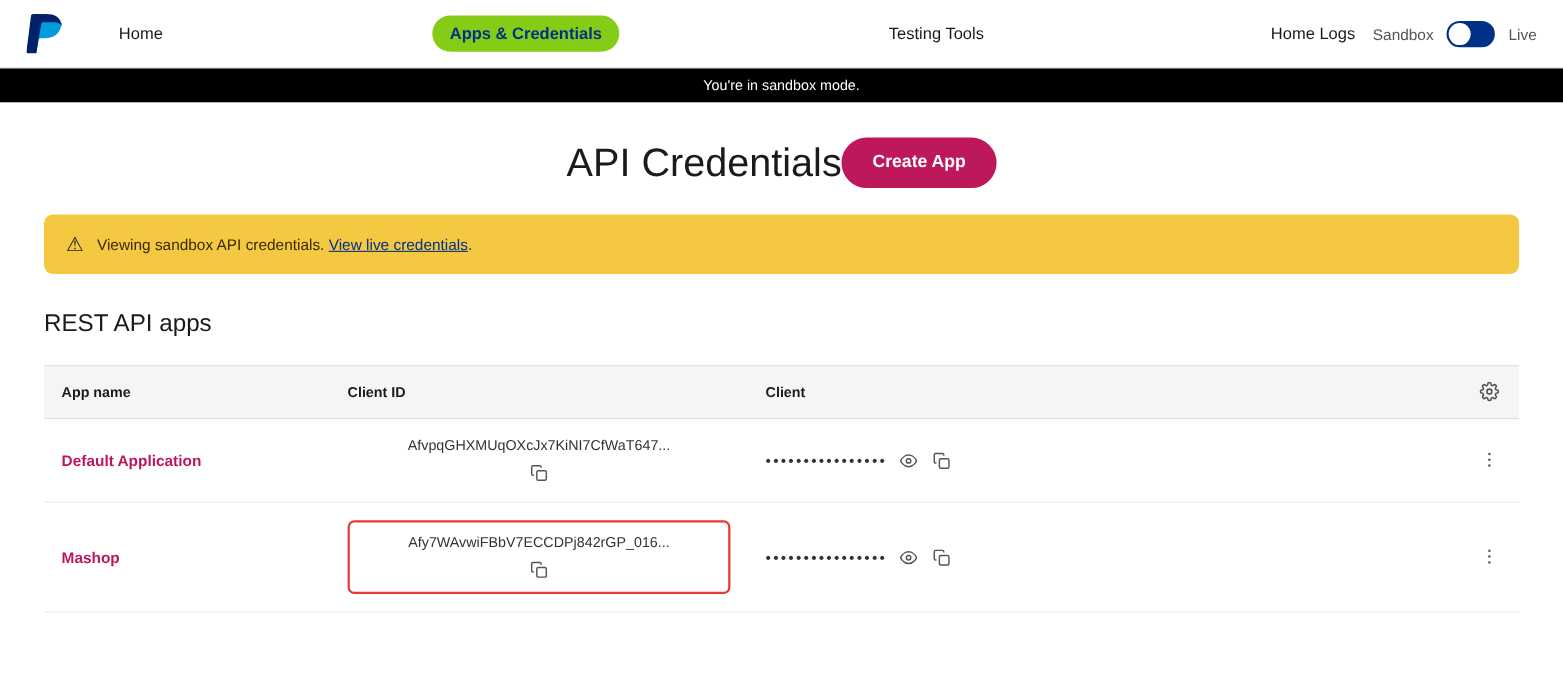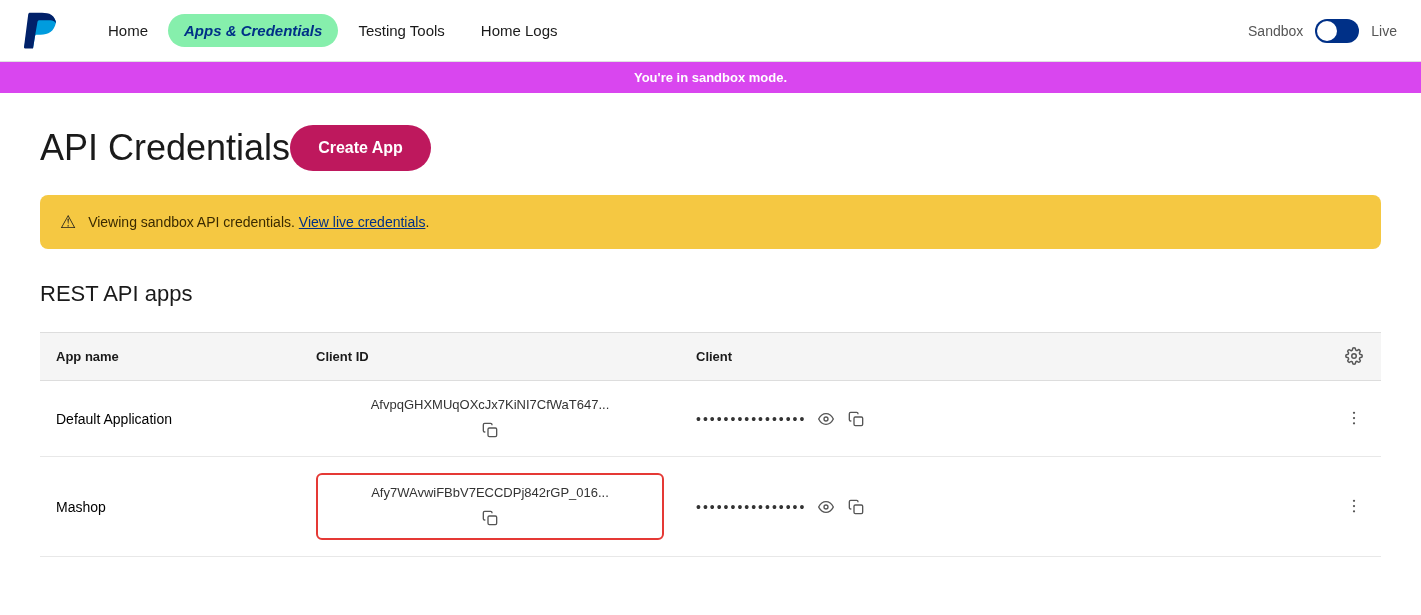--- a/index.html
+++ b/index.html
@@ -5,51 +5,51 @@
     * { box-sizing: border-box; margin: 0; padding: 0; }
     body { font-family: -apple-system, BlinkMacSystemFont, 'Segoe UI', Helvetica, Arial, sans-serif; background: #fff; color: #1a1a1a; font-size: 14px; }
 
     
     .navbar {
       display: flex; align-items: center; padding: 0 24px; height: 62px;
       border-bottom: 1px solid #e0e0e0; background: #fff; position: relative;
     }
     .navbar-logo { margin-right: 32px; }
     .navbar-logo svg { display: block; }
-    .nav-links { display: flex; align-items: center; gap: 4px; flex: 1; }
+    .nav-links { display: flex; align-items: center; gap: 4px; flex: 1; justify-content: space-between; }
     .nav-link {
       padding: 8px 16px; border-radius: 24px; font-size: 15px; cursor: pointer;
       color: #1a1a1a; font-weight: 400; white-space: nowrap;
     }
     .nav-link.active {
-      background: #86efac; color: #003087; font-weight: 600; font-style: italic;
+      background: #84cc16; color: #003087; font-weight: 600;
     }
     .navbar-right { display: flex; align-items: center; gap: 12px; }
     .sandbox-label { font-size: 14px; color: #555; }
     .toggle {
       width: 44px; height: 24px; background: #003087; border-radius: 12px;
       position: relative; cursor: pointer;
     }
     .toggle-knob {
       width: 20px; height: 20px; background: #fff; border-radius: 50%;
       position: absolute; top: 2px; left: 2px; transition: left 0.2s;
     }
     .live-label { font-size: 14px; color: #555; }
 
     
     .sandbox-banner {
-      background: #d946ef; color: #fff; text-align: center;
-      padding: 8px; font-size: 13px; font-weight: 700;
+      background: #000000; color: #fff; text-align: center;
+      padding: 8px; font-size: 13px; font-weight: 400;
     }
 
     
     .main { padding: 32px 40px; max-width: 1421px; }
 
     
-    .page-header { display: flex; align-items: center; justify-content: flex-start; margin-bottom: 24px; }
+    .page-header { display: flex; align-items: center; justify-content: center; margin-bottom: 24px; }
     .page-title { font-size: 36px; font-weight: 300; color: #1a1a1a; }
     .create-app-btn {
       background: #be185d; color: #fff; border: none; border-radius: 24px;
       padding: 14px 28px; font-size: 16px; font-weight: 600; cursor: pointer;
       white-space: nowrap;
     }
 
     
     .warning-banner {
       background: #f5c842; border-radius: 8px; padding: 16px 20px;
@@ -67,21 +67,21 @@
     .api-table { width: 100%; border-collapse: collapse; margin-top: 25px; }
     .api-table th {
       text-align: left; padding: 12px 16px; font-size: 13px; font-weight: 700;
       color: #1a1a1a; background: #f5f5f5; border-bottom: 1px solid #ddd;
       border-top: 1px solid #ddd;
     }
     .api-table td {
       padding: 16px 16px; border-bottom: 1px solid #e8e8e8; font-size: 14px;
       vertical-align: middle;
     }
-    .app-name-link { color: #000000; font-weight: 400; cursor: pointer; text-decoration: none; }
+    .app-name-link { color: #be185d; font-weight: 700; cursor: pointer; text-decoration: none; }
     .client-id-cell { display: flex; align-items: center; gap: 8px; flex-direction: column; }
     .client-id-text { color: #333; font-size: 13px; }
     .secret-cell { display: flex; align-items: center; gap: 10px; }
     .secret-dots { letter-spacing: 2px; font-size: 14px; color: #333; }
     .icon-btn {
       background: none; border: none; cursor: pointer; color: #666; padding: 2px;
       display: inline-flex; align-items: center; justify-content: center;
       font-size: 16px;
     }
     .gear-col { width: 40px; text-align: center; }

